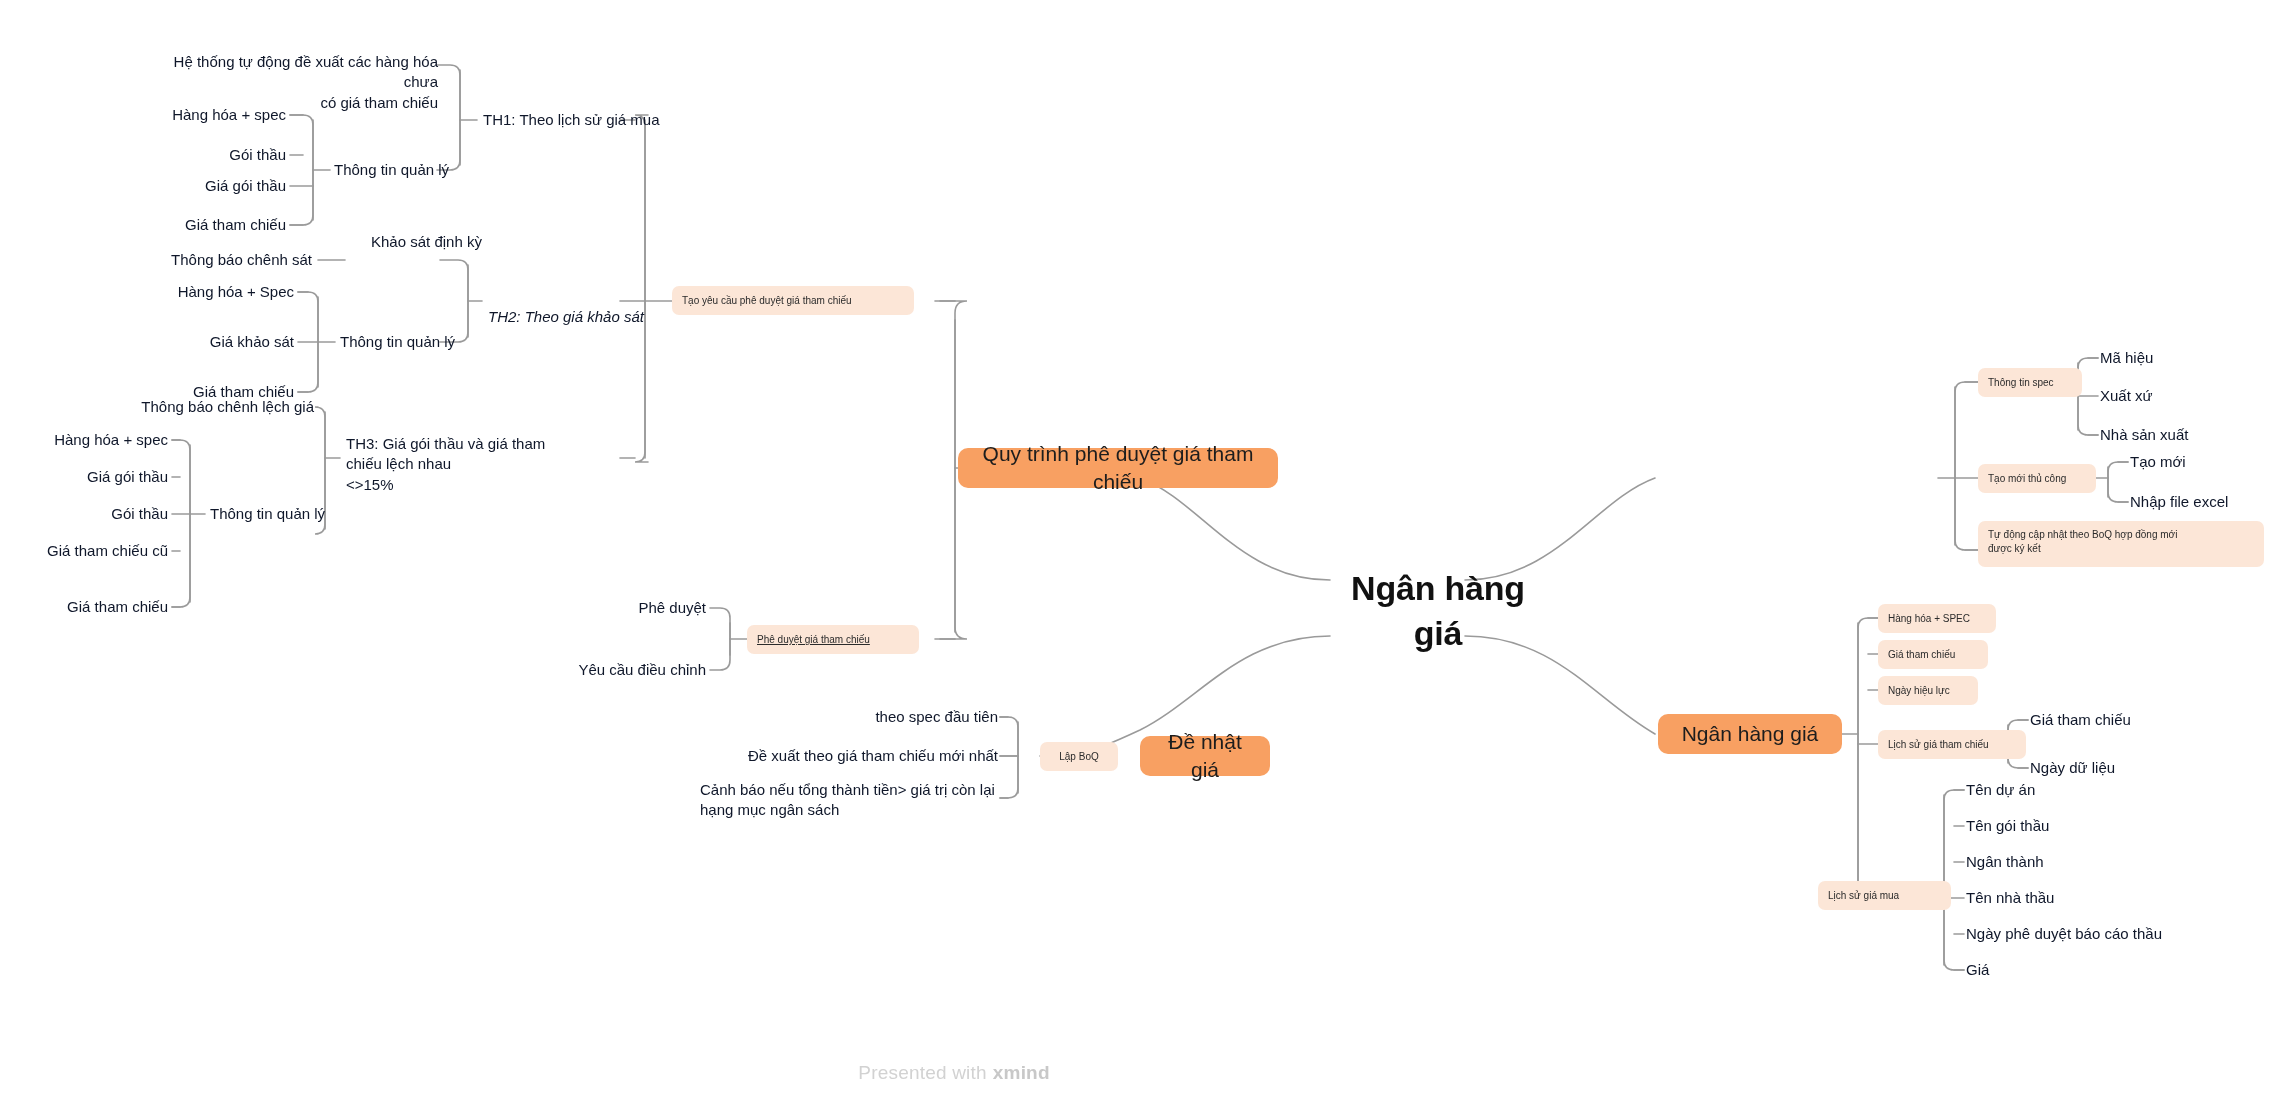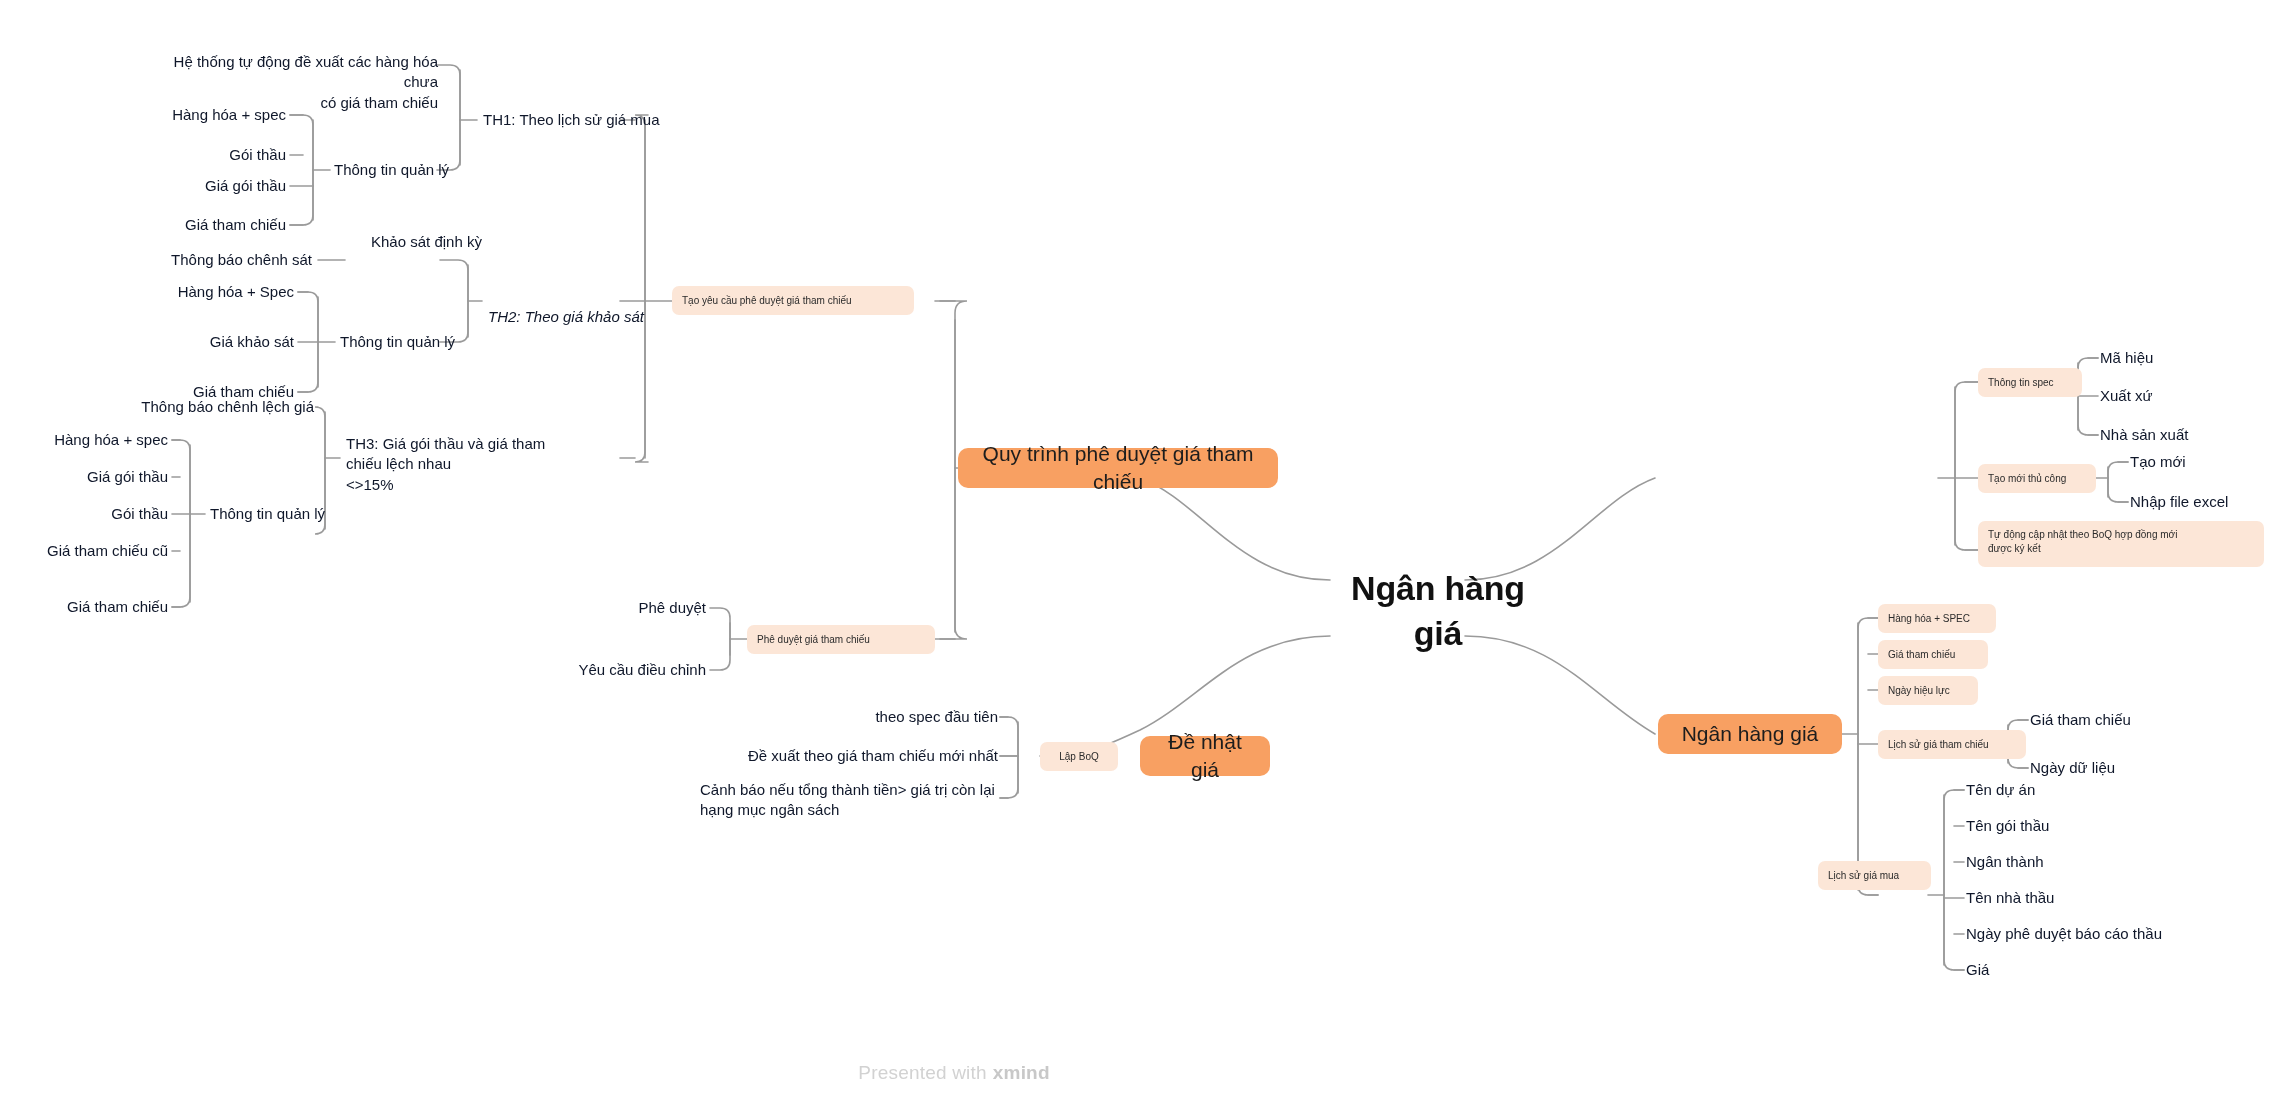--- a/index.html
+++ b/index.html
@@ -282,21 +282,21 @@
   <div class="node plain right" style="left:100px; top:393px; width:214px; height:28px;">Thông báo chênh lệch giá</div>
 
   <div class="node plain left" style="left:210px; top:500px; width:140px; height:28px;">Thông tin quản lý</div>
 
   <div class="node plain right" style="left:0px; top:426px; width:168px; height:28px;">Hàng hóa + spec</div>
   <div class="node plain right" style="left:0px; top:463px; width:168px; height:28px;">Giá gói thầu</div>
   <div class="node plain right" style="left:0px; top:500px; width:168px; height:28px;">Gói thầu</div>
   <div class="node plain right" style="left:0px; top:537px; width:168px; height:28px;">Giá tham chiếu cũ</div>
   <div class="node plain right" style="left:0px; top:593px; width:168px; height:28px;">Giá tham chiếu</div>
 
-  <div class="node pill" style="left:747px; top:625px; width:188px; height:29px;">Phê duyệt giá tham chiếu</div>
+  <div class="node pill" style="left:747px; top:625px; width:172px; height:29px;text-decoration:underline;">Phê duyệt giá tham chiếu</div>
   <div class="node plain right" style="left:560px; top:594px; width:146px; height:28px;">Phê duyệt</div>
   <div class="node plain right" style="left:560px; top:656px; width:146px; height:28px;">Yêu cầu điều chỉnh</div>
 
   <div class="node lvl1" style="left:1140px; top:736px; width:130px; height:40px;">Đề nhật giá</div>
 
   <div class="node pill center" style="left:1040px; top:742px; width:78px; height:29px;">Lập BoQ</div>
 
   <div class="node plain right" style="left:740px; top:703px; width:258px; height:28px;">theo spec đầu tiên</div>
   <div class="node plain right" style="left:700px; top:742px; width:298px; height:28px;">Đề xuất theo giá tham chiếu mới nhất</div>
   <div class="node plain right multi" style="left:700px; top:780px; width:298px; height:46px; text-align:left; justify-content:flex-start;">Cảnh báo nếu tổng thành tiền&gt; giá trị còn lại
@@ -318,21 +318,21 @@
   <div class="node lvl1" style="left:1658px; top:714px; width:184px; height:40px;">Ngân hàng giá</div>
 
   <div class="node pill" style="left:1878px; top:604px; width:118px; height:29px;">Hàng hóa + SPEC</div>
   <div class="node pill" style="left:1878px; top:640px; width:110px; height:29px;">Giá tham chiếu</div>
   <div class="node pill" style="left:1878px; top:676px; width:100px; height:29px;">Ngày hiệu lực</div>
 
   <div class="node pill" style="left:1878px; top:730px; width:148px; height:29px;">Lịch sử giá tham chiếu</div>
   <div class="node plain left" style="left:2030px; top:706px; width:160px; height:28px;">Giá tham chiếu</div>
   <div class="node plain left" style="left:2030px; top:754px; width:160px; height:28px;">Ngày dữ liệu</div>
 
-  <div class="node pill" style="left:1818px; top:861px; width:113px; height:29px;">Lịch sử giá mua</div>
+  <div class="node pill" style="left:1818px; top:881px; width:133px; height:29px;">Lịch sử giá mua</div>
   <div class="node plain left" style="left:1966px; top:776px; width:220px; height:28px;">Tên dự án</div>
   <div class="node plain left" style="left:1966px; top:812px; width:220px; height:28px;">Tên gói thầu</div>
   <div class="node plain left" style="left:1966px; top:848px; width:220px; height:28px;">Ngân thành</div>
   <div class="node plain left" style="left:1966px; top:884px; width:220px; height:28px;">Tên nhà thầu</div>
   <div class="node plain left" style="left:1966px; top:920px; width:260px; height:28px;">Ngày phê duyệt báo cáo thầu</div>
   <div class="node plain left" style="left:1966px; top:956px; width:220px; height:28px;">Giá</div>
 
 </div>
 
 <div id="watermark">

